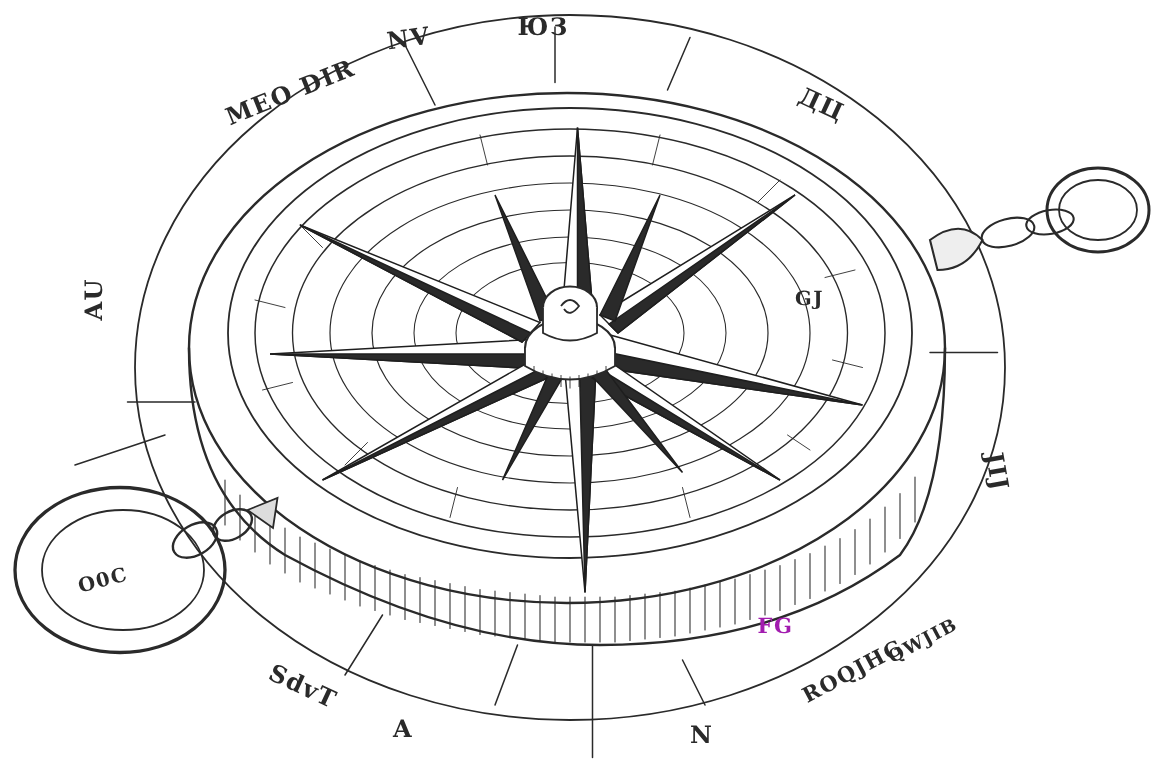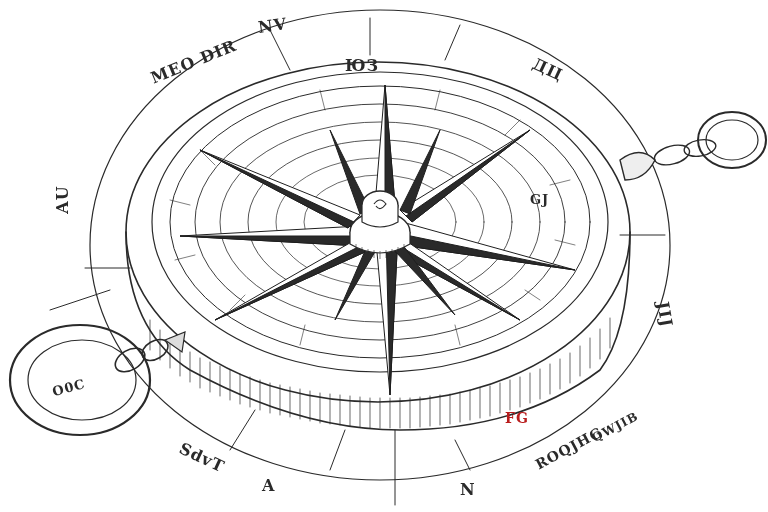--- a/index.html
+++ b/index.html
@@ -96,25 +96,25 @@
     <ellipse cx="80" cy="380" rx="70" ry="55" stroke-width="2.2"></ellipse>
     <ellipse cx="82" cy="380" rx="54" ry="40" stroke-width="1.2"></ellipse>
     <ellipse cx="130" cy="360" rx="16" ry="10" stroke-width="1.6" transform="rotate(-30 130 360)"></ellipse>
     <ellipse cx="155" cy="350" rx="14" ry="9" stroke-width="1.6" transform="rotate(-30 155 350)"></ellipse>
     <path d="M165 340 L185 332 L182 352 Z" stroke-width="1.2" fill="#dddddd"></path>
   </g>
 </svg>
 
 <div class="lbl" style="left:148px;top:52px;transform:rotate(-22deg);">MEO DIR</div>
 <div class="lbl" style="left:258px;top:16px;transform:rotate(-8deg);">NV</div>
-<div class="lbl" style="left:345px;top:8px;margin-top:48px;">ЮЗ</div>
+<div class="lbl" style="left:345px;top:8px;">ЮЗ</div>
 <div class="lbl" style="left:532px;top:60px;transform:rotate(25deg);">ДЦ</div>
 <div class="lbl" style="left:48px;top:190px;transform:rotate(-90deg);">AU</div>
 <div class="lbl" style="left:652px;top:305px;transform:rotate(80deg);">JIJ</div>
 <div class="lbl" style="left:530px;top:192px;font-size:13px;">GJ</div>
 <div class="lbl" style="left:178px;top:448px;transform:rotate(25deg);">SdvT</div>
 <div class="lbl" style="left:262px;top:476px;">A</div>
 <div class="lbl" style="left:460px;top:480px;">N</div>
 <div class="lbl" style="left:532px;top:440px;font-size:14px;transform:rotate(-28deg);">ROQJHG</div>
 <div class="lbl" style="left:590px;top:420px;font-size:12px;transform:rotate(-28deg);">QWJIB</div>
-<div class="lbl" style="left:505px;top:410px;color:#b91c1c;font-size:14px;">FG</div>
+<div class="lbl" style="left:505px;top:410px;color:#a21caf;font-size:14px;">FG</div>
 <div class="lbl" style="left:52px;top:380px;font-size:13px;transform:rotate(-15deg);">O0C</div>
 </div>
 
 </body></html>

